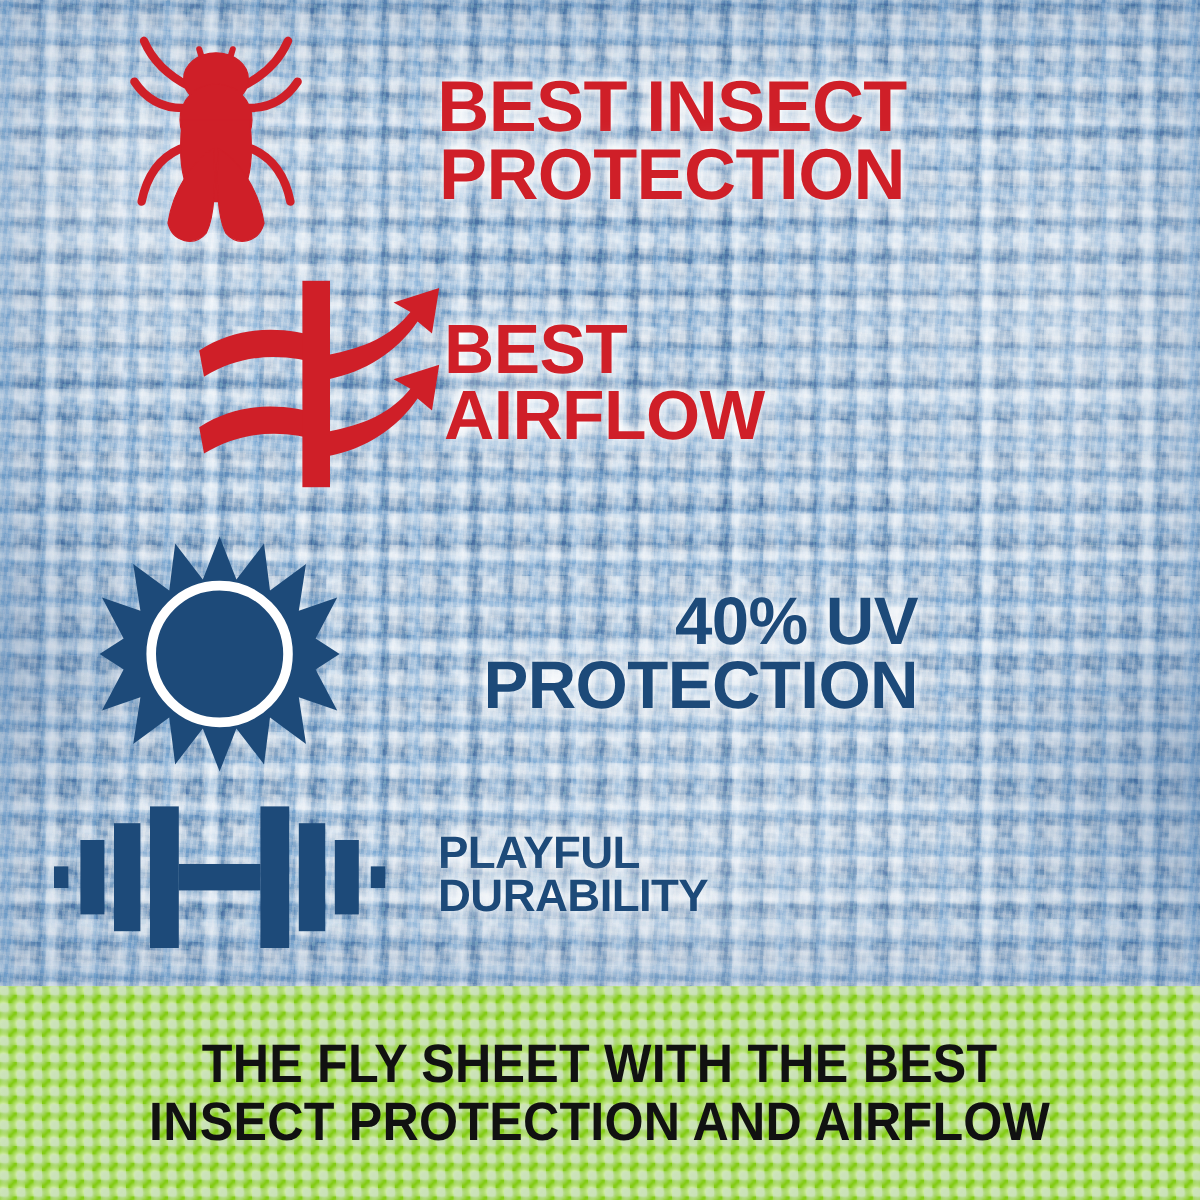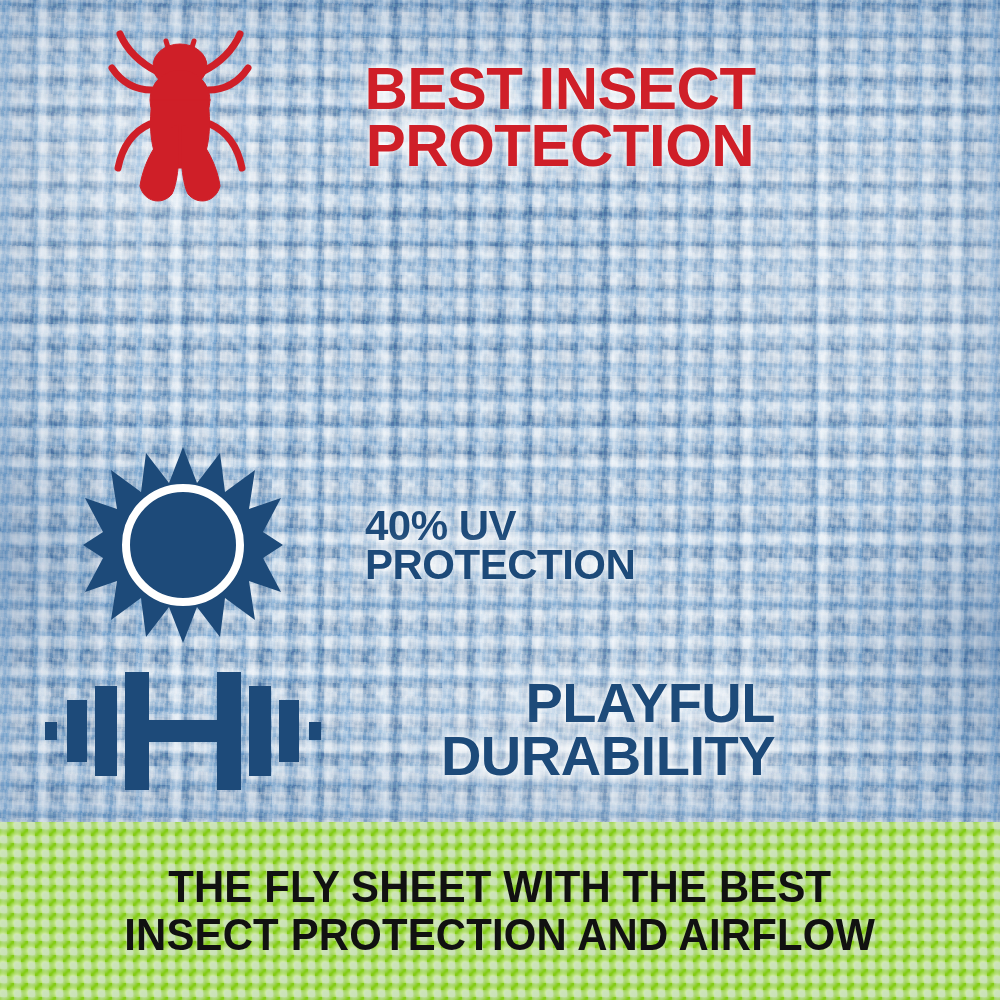--- a/index.html
+++ b/index.html
@@ -95,26 +95,26 @@
   #row-insect .ftext { font-size:60px; text-align:center; width:400px; }
 
   
   #row-airflow { left:0; top:222px; width:1000px; height:195px; }
   #row-airflow .ficon { width:370px; height:195px; }
   #row-airflow .ftext { font-size:58px; text-align:left; width:420px; }
 
   
   #row-uv { left:0; top:440px; width:1000px; height:210px; }
   #row-uv .ficon { width:365px; height:210px; }
-  #row-uv .ftext { font-size:42px; text-align:left; width:400px; }
+  #row-uv .ftext { font-size:56px; text-align:right; width:400px; }
 
   
   #row-durability { left:0; top:645px; width:1000px; height:170px; }
   #row-durability .ficon { width:365px; height:170px; }
-  #row-durability .ftext { font-size:56px; text-align:right; width:410px; }
+  #row-durability .ftext { font-size:38px; text-align:left; width:410px; }
 
   
   #caption {
     position:absolute;
     left:0; top:822px; width:1000px; height:178px;
     background:#84cc16;
     display:flex; align-items:center; justify-content:center;
   }
   #caption::before {
     content:"";
@@ -178,20 +178,42 @@
 
           <path d="M78 96 C62 104 44 130 40 158 C44 174 62 178 72 166 C79 152 80 122 78 96 Z"></path>
           <path d="M82 96 C98 104 116 130 120 158 C116 174 98 178 88 166 C81 152 80 122 82 96 Z"></path>
         </g>
       </svg>
     </div>
     <div class="ftext red">BEST INSECT
 PROTECTION</div>
   </div>
 
+  <div class="feature" id="row-airflow">
+    <div class="ficon" style="width:370px;justify-content:flex-start;padding-left:160px;">
+      <svg width="220" height="180" viewBox="0 0 220 180" aria-label="airflow through barrier">
+        <g fill="#cf1f28">
+
+          <path d="M6 62 C40 40 78 42 108 52 L108 74 C78 64 42 64 10 84 Z"></path>
+
+          <path d="M6 126 C40 104 78 106 108 116 L108 138 C78 128 42 128 10 148 Z"></path>
+
+          <path d="M112 66 C144 60 166 50 182 30 L168 22 L206 10 L200 48 L188 38
+                   C170 64 144 80 114 86 Z"></path>
+
+          <path d="M112 130 C144 124 166 114 182 94 L168 86 L206 74 L200 112 L188 102
+                   C170 128 144 144 114 150 Z"></path>
+
+          <rect x="92" y="4" width="23" height="172"></rect>
+        </g>
+      </svg>
+    </div>
+    <div class="ftext red">BEST
+AIRFLOW</div>
+  </div>
 
   <div class="feature" id="row-uv">
     <div class="ficon">
       <svg width="200" height="196" viewBox="0 0 200 196" aria-label="sun">
 
         <polygon fill="#1d4a79" points="
           100,0 114,36 137,6 142,45 172,23 166,62 198,51 180,85
           200,98 180,111 198,145 166,134 172,173 142,151 137,190
           114,160 100,196 86,160 63,190 58,151 28,173 34,134 2,145
           20,111 0,98 20,85 2,51 34,62 28,23 58,45 63,6 86,36"></polygon>

